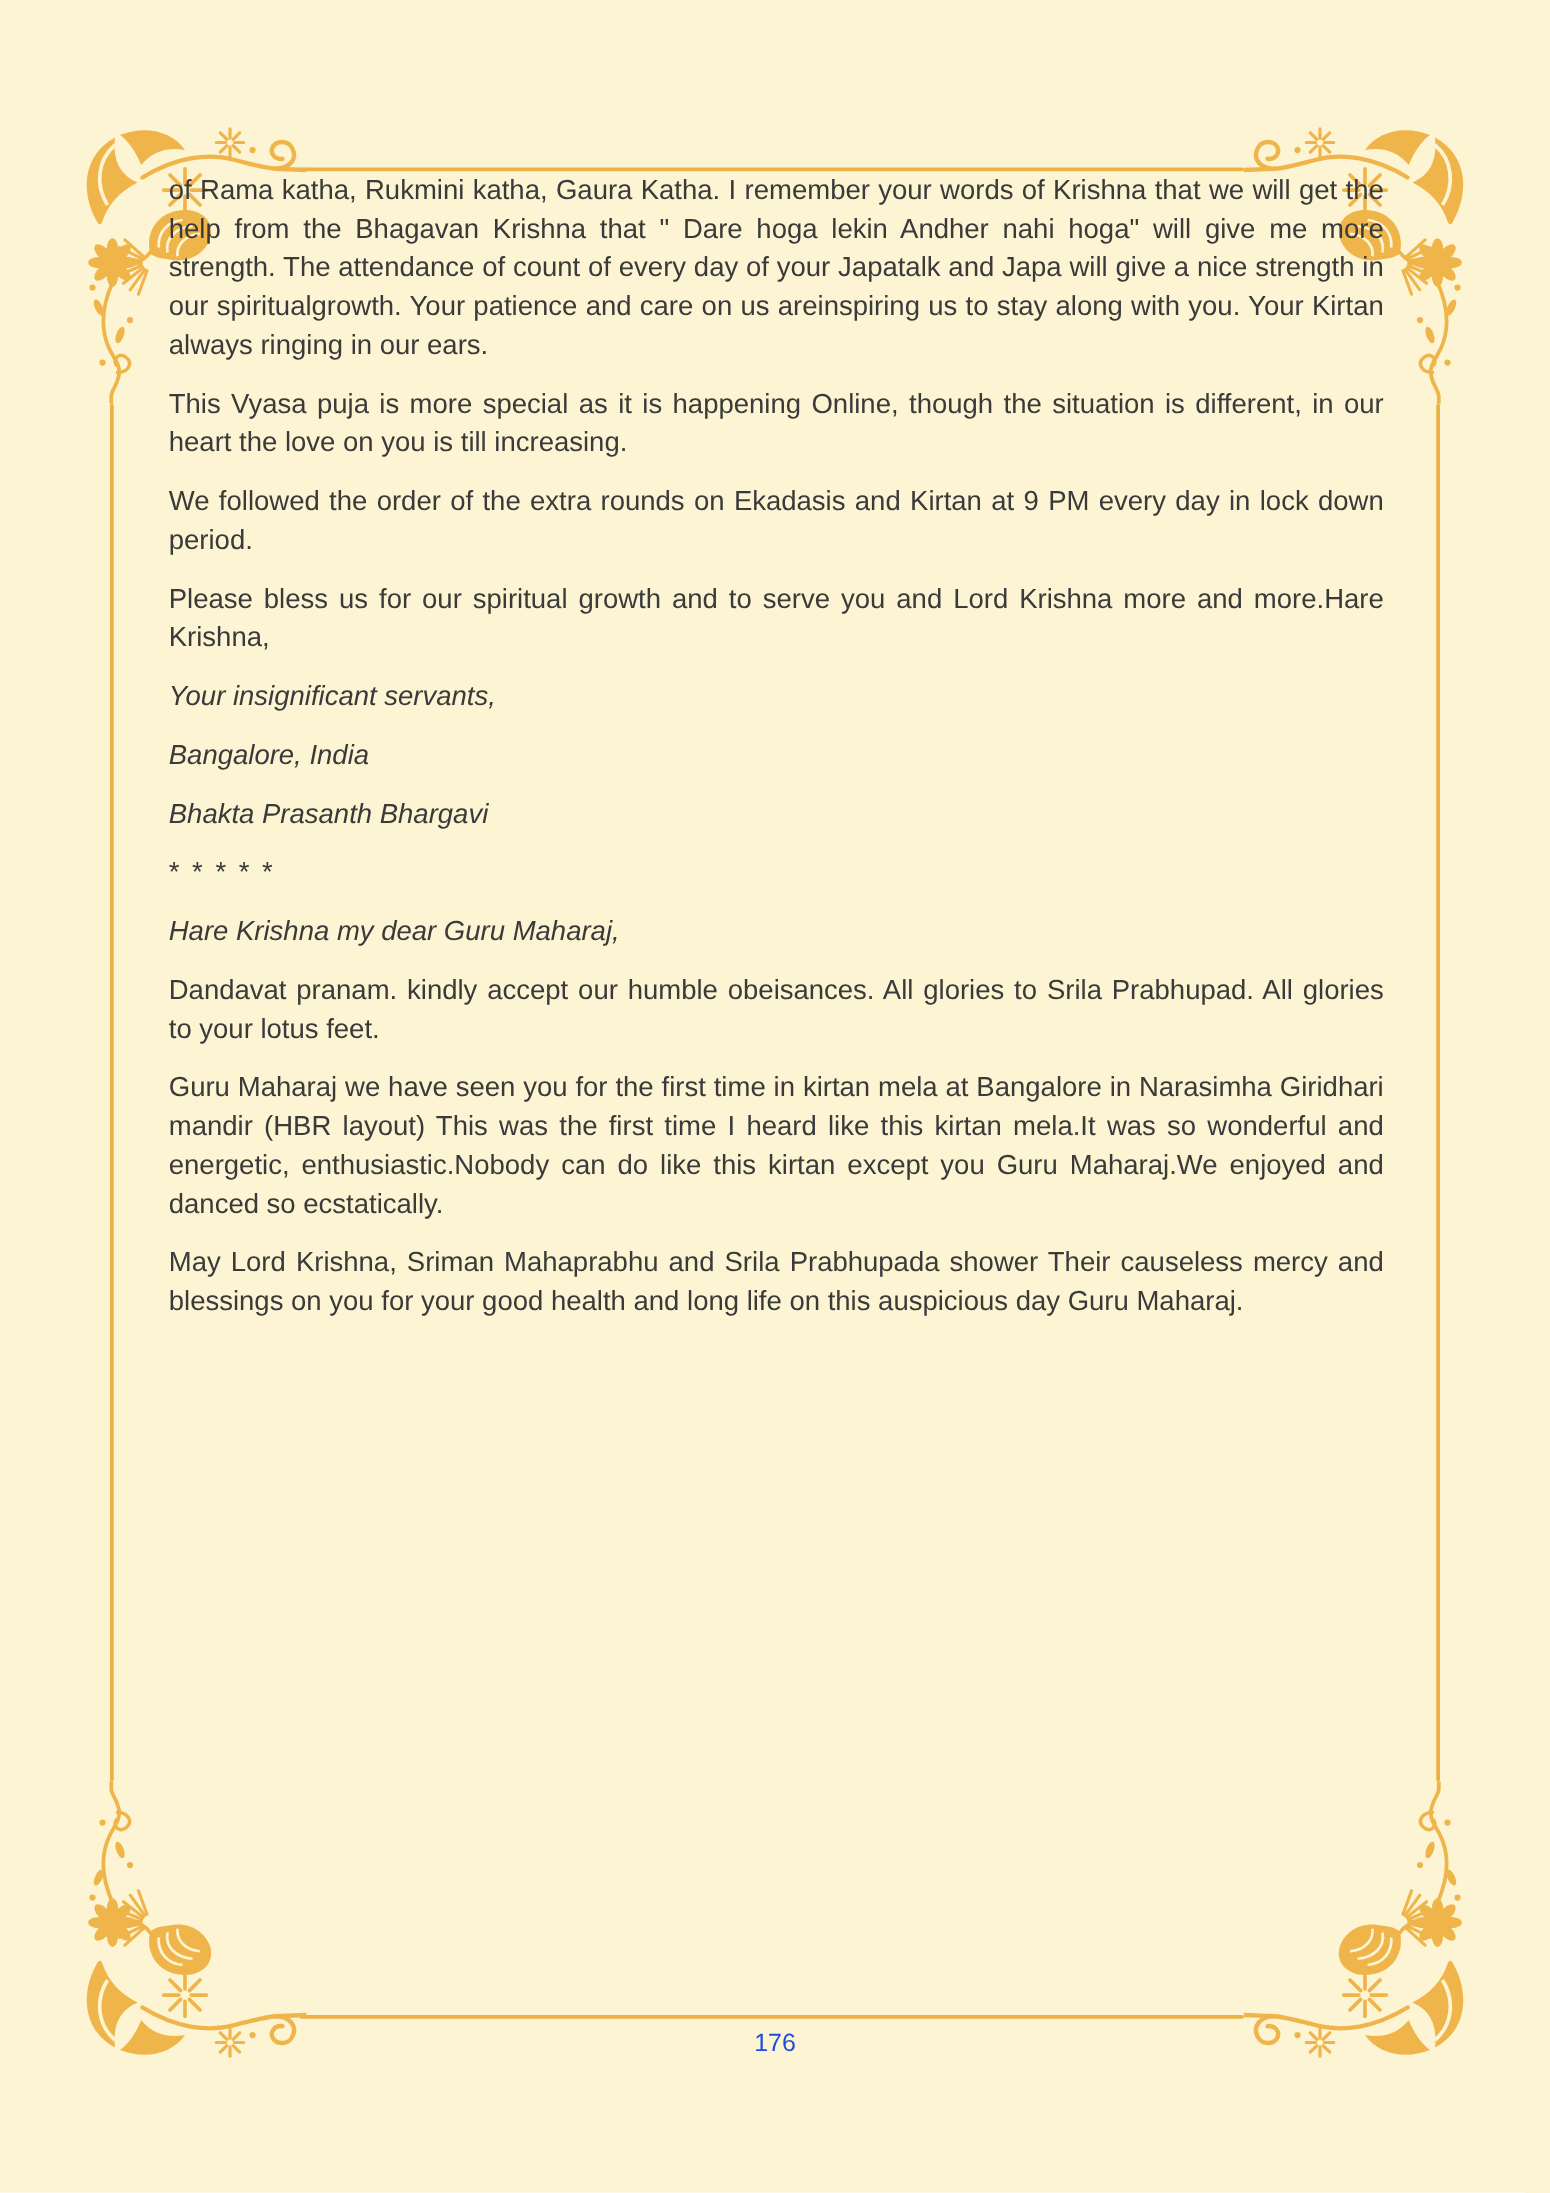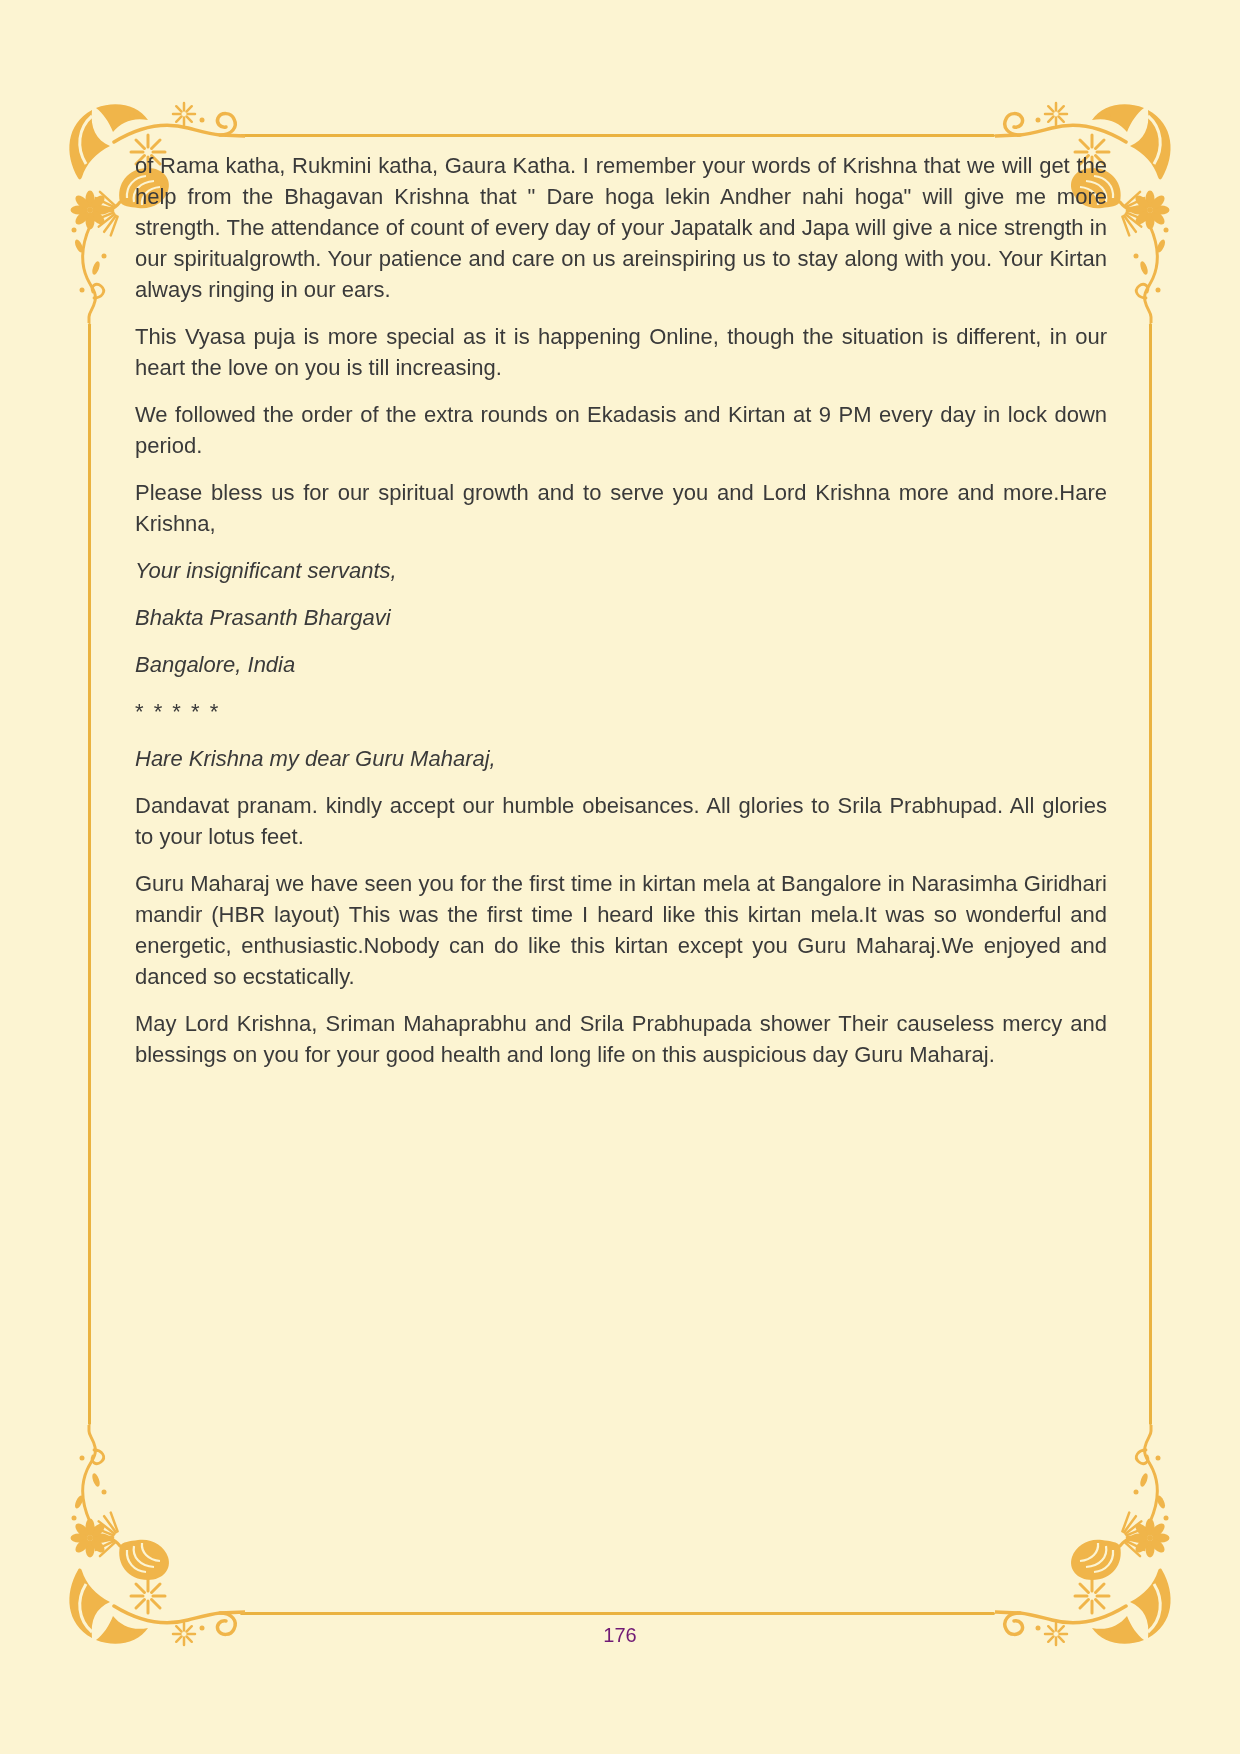--- a/index.html
+++ b/index.html
@@ -16,35 +16,35 @@
   .line-bottom{left:240px;top:1612px;width:755px;height:3px;}
   .line-left{left:88px;top:323px;width:3px;height:1102px;}
   .line-right{left:1149px;top:323px;width:3px;height:1102px;}
   .corner{position:absolute;width:185px;height:225px;}
   .corner.tl{left:60px;top:98px;}
   .corner.tr{left:995px;top:98px;transform:scaleX(-1);}
   .corner.bl{left:60px;top:1425px;transform:scaleY(-1);}
   .corner.br{left:995px;top:1425px;transform:scale(-1,-1);}
   
   .text-col{
-    position:absolute;left:135px;top:150px;width:972px;
+    position:absolute;left:135px;top:136px;width:972px;
     color:#3A3A3A;font-size:22px;line-height:31px;
   }
   .text-col p{margin:0 0 16px 0;text-align:justify;}
   .line{text-align:left;font-style:italic;}
   .signoff{margin-top:113px;}
   .sig-name{margin-top:19px;}
   .sig-loc{margin-top:16px;}
   .separator{margin-top:60px;text-align:center;letter-spacing:2px;}
   .salutation{margin-top:80px;}
   .gap29{margin-top:29px;}
   .gap22{margin-top:22px;}
   .page-number{
     position:absolute;left:0;top:1624px;width:1240px;
-    text-align:center;font-size:20px;color:#701a75;
+    text-align:center;font-size:20px;color:#1d4ed8;
   }
 </style>
 </head>
 <body>
 
 <svg width="0" height="0" style="position:absolute" aria-hidden="true">
   <defs>
     <g id="cornerOrn">
 
       <path fill="#F0B54A" d="M18,80 C4,56 6,26 32,12 C30,30 36,42 50,48 C36,55 26,66 22,79 C21,82 19,82 18,80 Z"></path>
@@ -136,22 +136,22 @@
       <use href="#cornerOrn"></use>
     </svg>
 
   <div class="text-col">
     <p>of Rama katha, Rukmini katha, Gaura Katha. I remember your words of Krishna that we will get the help from the Bhagavan Krishna that " Dare hoga lekin Andher nahi hoga" will give me more strength. The attendance of count of every day of your Japatalk and Japa will give a nice strength in our spiritualgrowth. Your patience and care on us areinspiring us to stay along with you. Your Kirtan always ringing in our ears.</p>
     <p>This Vyasa puja is more special as it is happening Online, though the situation is different, in our heart the love on you is till increasing.</p>
     <p>We followed the order of the extra rounds on Ekadasis and Kirtan at 9 PM every day in lock down period.</p>
     <p>Please bless us for our spiritual growth and to serve you and Lord Krishna more and more.Hare Krishna,</p>
 
     <p class="line signoff">Your insignificant servants,</p>
+    <p class="line sig-loc">Bangalore, India</p>
     <p class="line sig-name">Bhakta Prasanth Bhargavi</p>
-    <p class="line sig-loc">Bangalore, India</p>
 
     <p class="separator">* * * * *</p>
 
     <p class="line salutation">Hare Krishna my dear Guru Maharaj,</p>
     <p>Dandavat pranam. kindly accept our humble obeisances. All glories to Srila Prabhupad. All glories to your lotus feet.</p>
     <p>Guru Maharaj we have seen you for the first time in kirtan mela at Bangalore in Narasimha Giridhari mandir (HBR layout) This was the first time I heard like this kirtan mela.It was so wonderful and energetic, enthusiastic.Nobody can do like this kirtan except you Guru Maharaj.We enjoyed and danced so ecstatically.</p>
     <p class="gap22">May Lord Krishna, Sriman Mahaprabhu and Srila Prabhupada shower Their causeless mercy and blessings on you for your good health and long life on this auspicious day Guru Maharaj.</p>
   </div>
 
   <div class="page-number">176</div>

